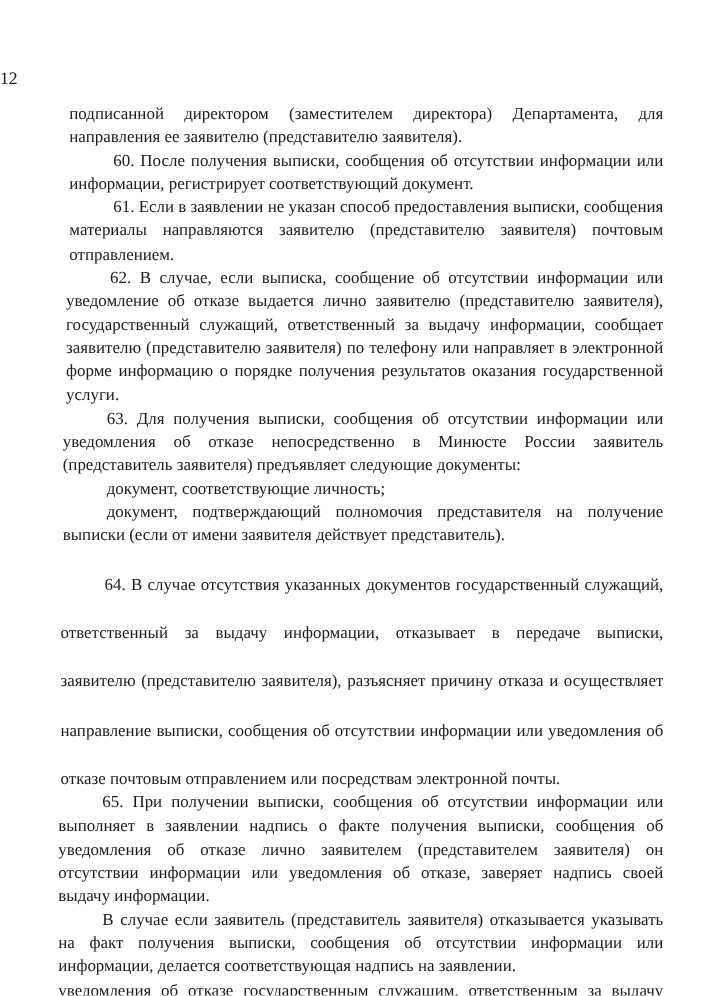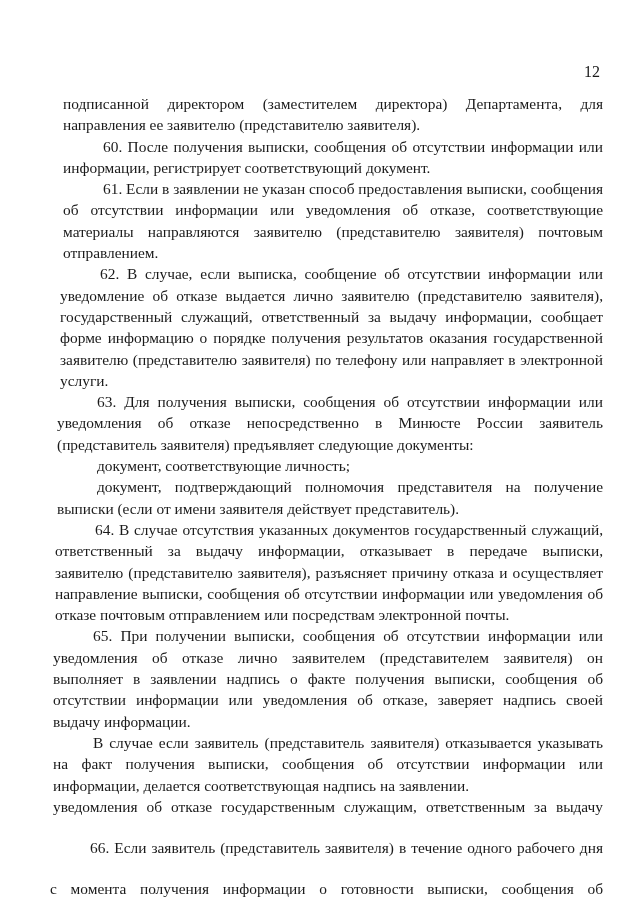--- a/index.html
+++ b/index.html
@@ -4,80 +4,79 @@
 <style>
   html, body { margin: 0; padding: 0; background: #ffffff; }
   body { width: 640px; height: 905px; position: relative; overflow: hidden; }
   .page {
     position: absolute; left: 0; top: 0; width: 640px; height: 905px;
     background: #ffffff; color: #1a1a1a;
     font-family: "Liberation Serif", "DejaVu Serif", serif;
   }
   .page-number {
     position: absolute; top: 62px; left: 0; width: 600px;
-    text-align: right; font-size: 16px; line-height: 20px;
+    text-align: left; font-size: 16px; line-height: 20px;
   }
   .body {
     position: absolute; left: 63px; top: 93px; width: 540px;
     font-size: 15.4px; line-height: 21.3px;
   }
   .line {
     display: block; height: 21.3px; white-space: nowrap;
     text-align: justify; text-align-last: justify; overflow: hidden;
   }
   .line.last { text-align-last: left; }
   .line.indent { padding-left: 40px; }
   .line.shift-l1 { margin-left: -3px; }
   .line.shift-l2 { margin-left: -6px; }
-  .line.shift-l3 { margin-left: -8px; }
+  .line.shift-l3 { margin-left: -8px; margin-top: 23px; }
   .line.shift-l4 { margin-left: -10px; }
   .line.shift-l5 { margin-left: -13px; margin-top: 20px; }
 </style>
 </head>
 <body>
 
 <div class="page">
   <div class="page-number">12</div>
 
   <div class="body">
 
     <span class="line">подписанной директором (заместителем директора) Департамента, для</span>
     <span class="line last">направления ее заявителю (представителю заявителя).</span>
 
     <span class="line indent">60. После получения выписки, сообщения об отсутствии информации или</span>
     <span class="line last">информации, регистрирует соответствующий документ.</span>
 
     <span class="line indent">61. Если в заявлении не указан способ предоставления выписки, сообщения</span>
-    <span class="line">об отсутствии информации или уведомления об отказе, соответствующие</span>
     <span class="line">материалы направляются заявителю (представителю заявителя) почтовым</span>
     <span class="line last">отправлением.</span>
 
     <span class="line indent shift-l1">62. В случае, если выписка, сообщение об отсутствии информации или</span>
     <span class="line shift-l1">уведомление об отказе выдается лично заявителю (представителю заявителя),</span>
     <span class="line shift-l1">государственный служащий, ответственный за выдачу информации, сообщает</span>
+    <span class="line shift-l1">заявителю (представителю заявителя) по телефону или направляет в электронной</span>
     <span class="line shift-l1">форме информацию о порядке получения результатов оказания государственной</span>
-    <span class="line shift-l1">заявителю (представителю заявителя) по телефону или направляет в электронной</span>
     <span class="line last shift-l1">услуги.</span>
 
     <span class="line indent shift-l2">63. Для получения выписки, сообщения об отсутствии информации или</span>
     <span class="line shift-l2">уведомления об отказе непосредственно в Минюсте России заявитель</span>
     <span class="line last shift-l2">(представитель заявителя) предъявляет следующие документы:</span>
     <span class="line last indent shift-l2">документ, соответствующие личность;</span>
     <span class="line indent shift-l2">документ, подтверждающий полномочия представителя на получение</span>
     <span class="line last shift-l2">выписки (если от имени заявителя действует представитель).</span>
 
     <span class="line indent shift-l3">64. В случае отсутствия указанных документов государственный служащий,</span>
     <span class="line shift-l3">ответственный за выдачу информации, отказывает в передаче выписки,</span>
     <span class="line shift-l3">заявителю (представителю заявителя), разъясняет причину отказа и осуществляет</span>
     <span class="line shift-l3">направление выписки, сообщения об отсутствии информации или уведомления об</span>
     <span class="line last shift-l3">отказе почтовым отправлением или посредствам электронной почты.</span>
 
     <span class="line indent shift-l4">65. При получении выписки, сообщения об отсутствии информации или</span>
+    <span class="line shift-l4">выполняет в заявлении надпись о факте получения выписки, сообщения об</span>
     <span class="line shift-l4">уведомления об отказе лично заявителем (представителем заявителя) он</span>
-    <span class="line shift-l4">выполняет в заявлении надпись о факте получения выписки, сообщения об</span>
     <span class="line shift-l4">отсутствии информации или уведомления об отказе, заверяет надпись своей</span>
     <span class="line last shift-l4">выдачу информации.</span>
     <span class="line indent shift-l4">В случае если заявитель (представитель заявителя) отказывается указывать</span>
     <span class="line shift-l4">на факт получения выписки, сообщения об отсутствии информации или</span>
     <span class="line last shift-l4">информации, делается соответствующая надпись на заявлении.</span>
     <span class="line shift-l4">уведомления об отказе государственным служащим, ответственным за выдачу</span>
 
     <span class="line indent shift-l5">66. Если заявитель (представитель заявителя) в течение одного рабочего дня</span>
     <span class="line shift-l5">с момента получения информации о готовности выписки, сообщения об</span>
 

